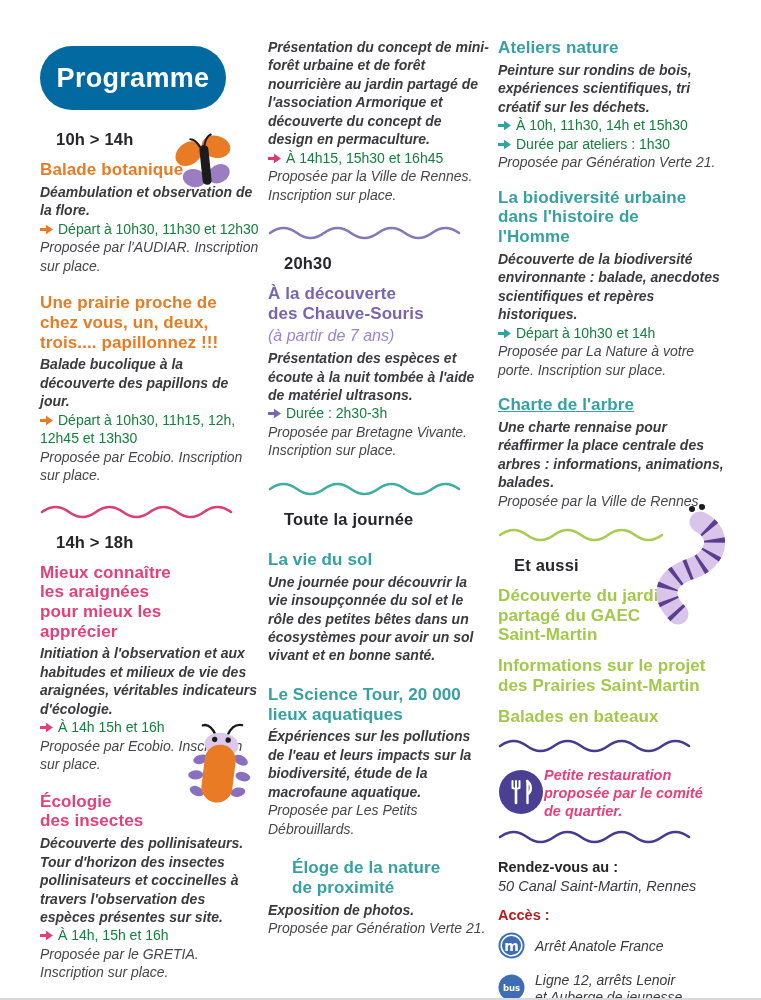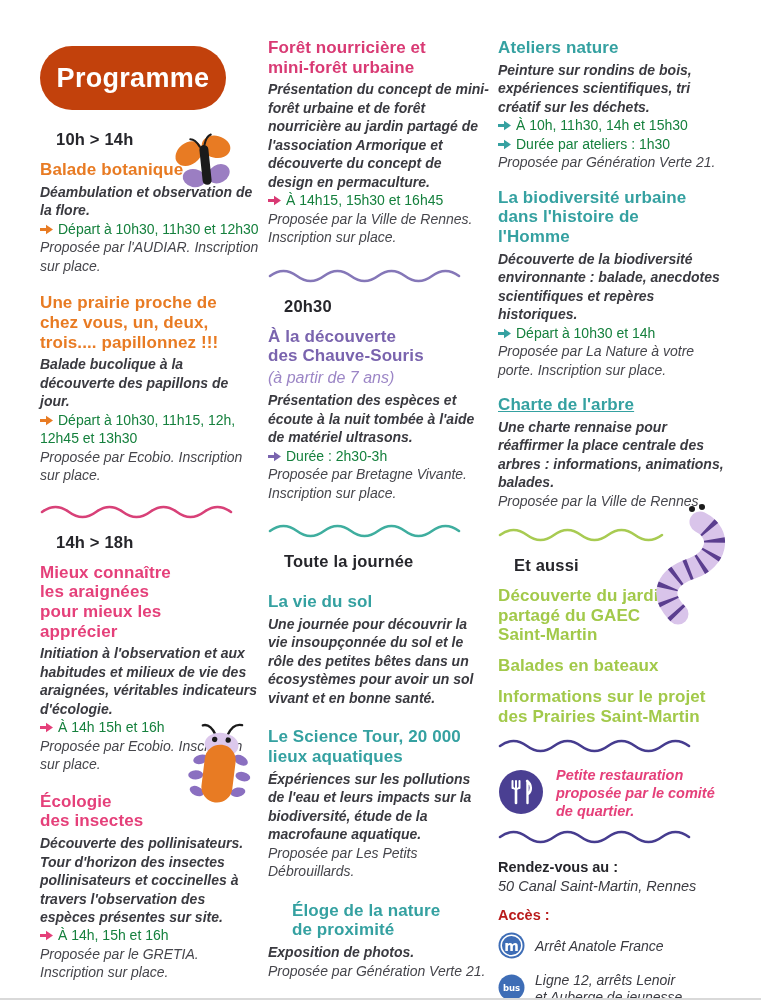--- a/index.html
+++ b/index.html
@@ -4,42 +4,42 @@
 <style>
   *{margin:0;padding:0;box-sizing:border-box}
   html,body{background:#ffffff}
   body{font-family:"Liberation Sans",sans-serif;color:#2e2e33}
   .page{position:relative;width:761px;height:1000px;background:#ffffff;overflow:hidden}
   .col{position:absolute}
   #col-left{left:40px;top:46px;width:221px}
   #col-middle{left:268px;top:38px;width:221px}
   #col-right{left:498px;top:38px;width:231px}
 
-  .badge{background:#c2410c;color:#fff;width:186px;height:64px;border-radius:34px;
+  .badge{background:#0369a1;color:#fff;width:186px;height:64px;border-radius:34px;
          display:flex;align-items:center;justify-content:center;
          font-size:27px;font-weight:bold;letter-spacing:.3px;margin-bottom:20px}
 
   .time{font-size:16.5px;font-weight:bold;color:#26262b;margin:2px 16px 11px;letter-spacing:.2px}
   .event{margin-bottom:18px}
   #col-middle .event{margin-bottom:20px}
   #col-right .event{margin-bottom:16px}
   .ttl{font-size:17px;font-weight:bold;line-height:1.16;margin-bottom:3px;letter-spacing:.1px}
   .sub{font-size:16px;font-style:italic;line-height:1.15;margin:0 0 4px}
   .desc{font-size:14px;font-style:italic;font-weight:bold;color:#3a3a40;line-height:1.32}
   .arrow-line{font-size:14px;color:#15803d;line-height:1.32}
   .arrow-line svg{display:inline-block;vertical-align:-1px;margin-right:5px}
   .credit{font-size:14px;font-style:italic;color:#46464c;line-height:1.32}
 
   .wave{line-height:0;margin:4px 0 12px}
   #col-right .wave.green{margin:6px 0 12px}
   #col-right .wave.indigo{margin:8px 0 12px}
 
   .green-head{margin-bottom:11px}
 
-  .note{display:flex;align-items:center;gap:12px;margin:2px 0 2px}
+  .note{display:flex;align-items:center;margin:2px 0 2px}
   .note-text{font-size:14.5px;font-style:italic;font-weight:bold;line-height:1.22}
 
   .rdv{margin:4px 0 12px}
   .rdv-label{font-size:14.5px;font-weight:bold;color:#26262b;line-height:1.25}
   .rdv-value{font-size:14.5px;font-style:italic;color:#3a3a40;line-height:1.25}
   .access-label{font-size:14.5px;font-weight:bold;color:#b91c1c;margin:2px 0 9px}
   .transit{display:flex;align-items:center;gap:10px;margin-bottom:9px}
   .transit-text{font-size:14px;font-style:italic;color:#3a3a40;line-height:1.25}
 
   .illus{position:absolute;line-height:0}
@@ -91,21 +91,20 @@
         <p class="desc">Découverte des pollinisateurs. Tour d'horizon des insectes pollinisateurs et coccinelles à travers l'observation des espèces présentes sur site.</p>
         <div class="arrow-line"><svg width="13" height="11" viewBox="0 0 13 11">
             <path d="M0 3.9 h6 V0.8 L13 5.5 6 10.2 V7.1 H0 z" fill="#e5407a"></path>
           </svg><span>À 14h, 15h et 16h</span></div>
         <p class="credit">Proposée par le GRETIA. Inscription sur place.</p>
       </section>
     </div>
 
   <div class="col" id="col-middle">
       <section class="event">
-        <h3 class="ttl" style="color: rgb(217, 58, 116);">Forêt nourricière et<br>mini-forêt urbaine</h3>
         <p class="desc">Présentation du concept de mini-forêt urbaine et de forêt nourricière au jardin partagé de l'association Armorique et découverte du concept de design en permaculture.</p>
         <div class="arrow-line"><svg width="13" height="11" viewBox="0 0 13 11">
             <path d="M0 3.9 h6 V0.8 L13 5.5 6 10.2 V7.1 H0 z" fill="#d93a74"></path>
           </svg><span>À 14h15, 15h30 et 16h45</span></div>
         <p class="credit">Proposée par la Ville de Rennes. Inscription sur place.</p>
       </section>
       <div class="wave purple"><svg width="210" height="18" viewBox="0 0 210 18">
           <path d="M2 9 q 13.5 -10 27 0 t 27 0 t 27 0 t 27 0 t 27 0 t 27 0 t 27 0" stroke="#8577b8" stroke-width="2.5" fill="none" stroke-linecap="round"></path>
         </svg></div>
       <div class="time">20h30</div>
@@ -164,24 +163,24 @@
         <p class="credit">Proposée par la Ville de Rennes.</p>
       </section>
       <div class="wave green"><svg width="170" height="18" viewBox="0 0 170 18">
           <path d="M2 9 q 13.5 -10 27 0 t 27 0 t 27 0 t 27 0 t 27 0 t 27 0" stroke="#a8cb52" stroke-width="2.5" fill="none" stroke-linecap="round"></path>
         </svg></div>
       <div class="time">Et aussi</div>
       <section class="green-head">
         <h3 class="ttl" style="color: rgb(162, 201, 74);">Découverte du jardin<br>partagé du GAEC<br>Saint-Martin</h3>
       </section>
       <section class="green-head">
+        <h3 class="ttl" style="color: rgb(162, 201, 74);">Informations sur le projet<br>des Prairies Saint-Martin</h3>
+      </section>
+      <section class="green-head">
         <h3 class="ttl" style="color: rgb(162, 201, 74);">Balades en bateaux</h3>
-      </section>
-      <section class="green-head">
-        <h3 class="ttl" style="color: rgb(162, 201, 74);">Informations sur le projet<br>des Prairies Saint-Martin</h3>
       </section>
       <div class="wave indigo"><svg width="215" height="18" viewBox="0 0 215 18">
           <path d="M2 9 q 13.5 -10 27 0 t 27 0 t 27 0 t 27 0 t 27 0 t 27 0 t 27 0" stroke="#463c8f" stroke-width="2.5" fill="none" stroke-linecap="round"></path>
         </svg></div>
       <div class="note">
         <span><svg width="46" height="46" viewBox="0 0 46 46">
      <circle cx="23" cy="23" r="22" fill="#4a3f92"></circle>
      <path d="M14.5 12 v7 M18 12 v7 M21.5 12 v7" stroke="#fff" stroke-width="2" stroke-linecap="round"></path>
      <path d="M14.5 18.5 q3.5 3 7 0" stroke="#fff" stroke-width="2" fill="none"></path>
      <path d="M18 20 v14" stroke="#fff" stroke-width="2.6" stroke-linecap="round"></path>

